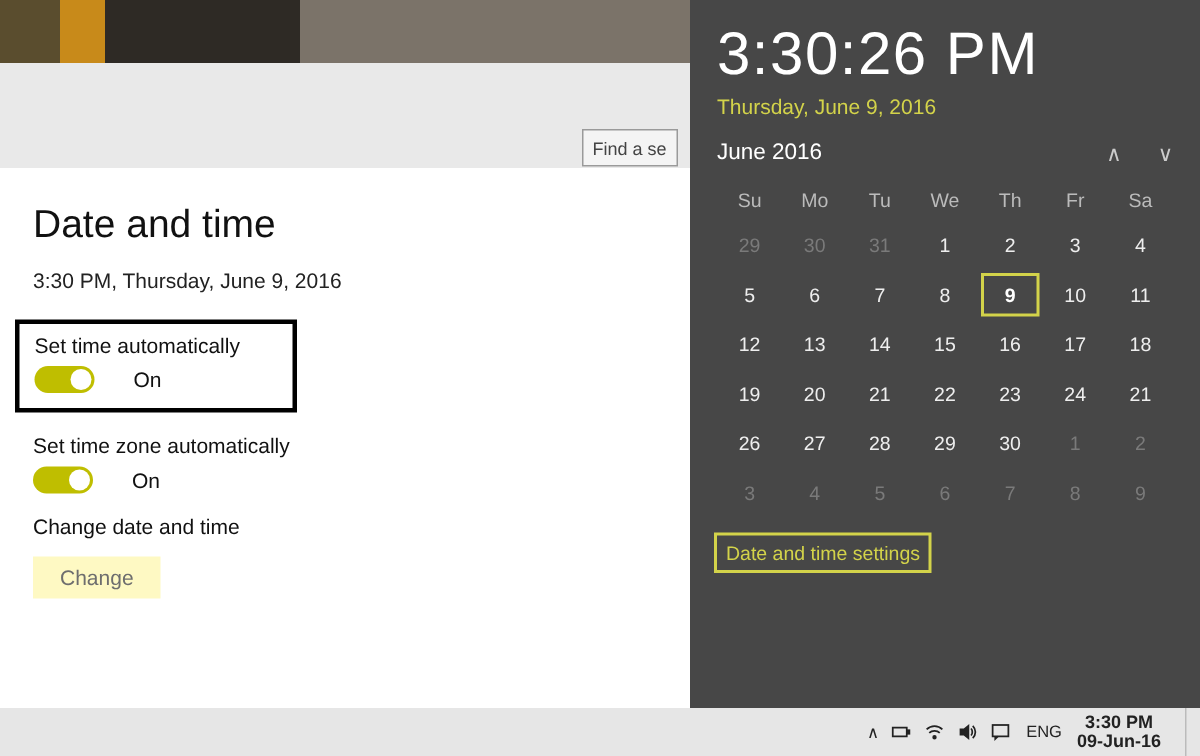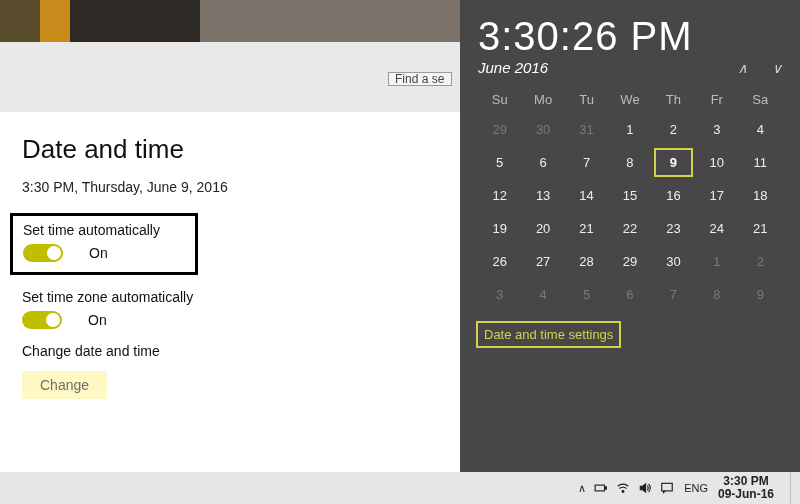--- a/index.html
+++ b/index.html
@@ -1,41 +1,41 @@
 <!DOCTYPE html>
 <html><head>
 <meta charset="utf-8">
 <style>
   * { margin: 0; padding: 0; box-sizing: border-box; font-family: "Segoe UI", Arial, sans-serif; }
   body { width: 800px; height: 504px; overflow: hidden; background: #fff; position: relative; }
 
   .bg-top { position: absolute; left: 0; top: 0; width: 460px; height: 42px;
             background: linear-gradient(90deg,#5a4d2e 0 40px,#c88a1a 40px 70px,#2e2a25 70px 200px,#7b7369 200px 460px); }
   .bg-mid { position: absolute; left: 0; top: 42px; width: 460px; height: 70px; background: #e9e9e9; }
-  .findbox { position: absolute; left: 388px; top: 72px; width: 64px; height: 14px;
+  .findbox { position: absolute; left: 388px; top: 86px; width: 64px; height: 25px;
              border: 1px solid #9a9a9a; background: #f4f4f4; font-size: 12px; color: #444;
              display: flex; align-items: center; padding-left: 6px; overflow: hidden; }
 
   .settings { position: absolute; left: 0; top: 112px; width: 460px; height: 360px; background: #fff; padding: 22px 22px 0 22px; }
   .settings h1 { font-weight: 400; font-size: 26px; color: #111; margin-bottom: 14px; }
   .nowline { font-size: 14px; color: #222; margin-bottom: 18px; }
   .opt { margin-bottom: 14px; }
   .opt-label { font-size: 14px; color: #111; margin-bottom: 6px; }
   .toggle-row { display: flex; align-items: center; gap: 26px; }
   .toggle { width: 40px; height: 18px; border-radius: 10px; background: #bfbe00; position: relative; }
   .toggle .knob { position: absolute; right: 2px; top: 2px; width: 14px; height: 14px; border-radius: 50%; background: #fff; }
   .toggle-state { font-size: 14px; color: #111; }
   .hl-box { border: 3px solid #000; padding: 6px 10px 10px 10px; margin-left: -12px; margin-bottom: 14px; width: 188px; }
   .changebtn { margin-top: 6px; padding: 6px 18px; background: #fef9c3; color: #6e6e6e; border: none; font-size: 14px; }
 
   .flyout { position: absolute; left: 460px; top: 0; width: 340px; height: 472px;
             background: rgba(55,55,55,0.92); color: #eee; padding: 14px 18px 8px 18px; }
   .flyout .time { font-size: 40px; font-weight: 300; color: #fff; letter-spacing: 1px; }
   .flyout .date { font-size: 14px; color: #d3d34a; margin-top: 4px; margin-bottom: 14px; }
-  .cal-head { display: flex; align-items: center; justify-content: space-between; margin-bottom: 10px; font-style: italic; }
+  .cal-head { display: flex; align-items: center; justify-content: space-between; margin-bottom: 10px; }
   .cal-month { font-size: 15px; color: #fff; }
   .cal-nav { display: flex; gap: 24px; font-size: 14px; color: #ccc; }
   .cal-nav span { cursor: pointer; }
   table.cal { width: 100%; border-collapse: collapse; table-layout: fixed; font-size: 13px; }
   table.cal th { font-weight: 400; color: #bbb; padding: 6px 0; }
   table.cal td { text-align: center; padding: 9px 0; color: #eee; }
   table.cal td.dim { color: #7a7a7a; }
   table.cal td.today { outline: 2px solid #d3d34a; outline-offset: -4px; color: #fff; font-weight: 600; }
   .dts-link { display: inline-block; margin-top: 12px; padding: 4px 6px; font-size: 13px;
               color: #d3d34a; outline: 2px solid #d3d34a; }
@@ -80,20 +80,21 @@
   </div>
 
   <div class="opt">
     <div class="opt-label">Change date and time</div>
     <button class="changebtn">Change</button>
   </div>
 </div>
 
 <div class="flyout">
   <div class="time">3:30:26 PM</div>
+  <div class="date">Thursday, June 9, 2016</div>
   <div class="cal-head">
     <div class="cal-month">June 2016</div>
     <div class="cal-nav">
       <span>∧</span>
       <span>∨</span>
     </div>
   </div>
   <table class="cal">
     <thead>
         <tr id="cal-dow">

